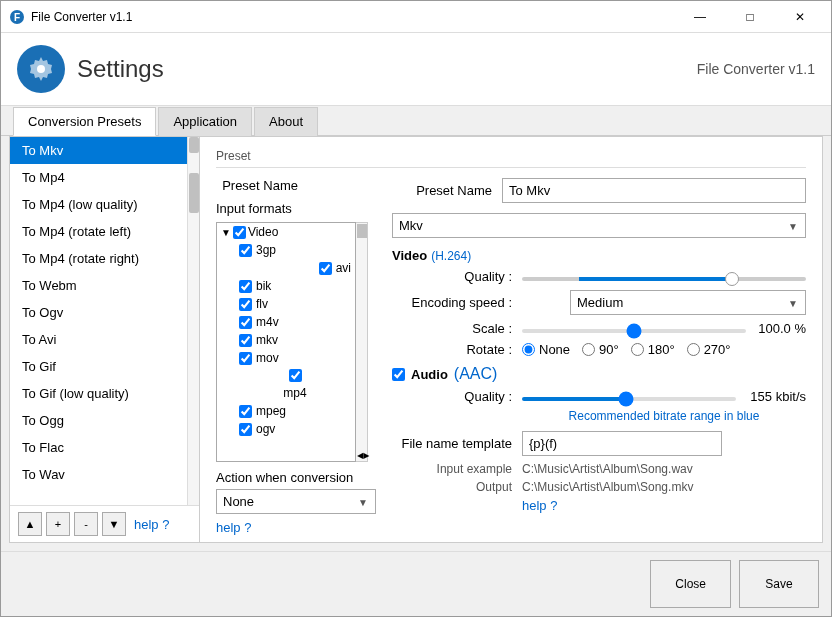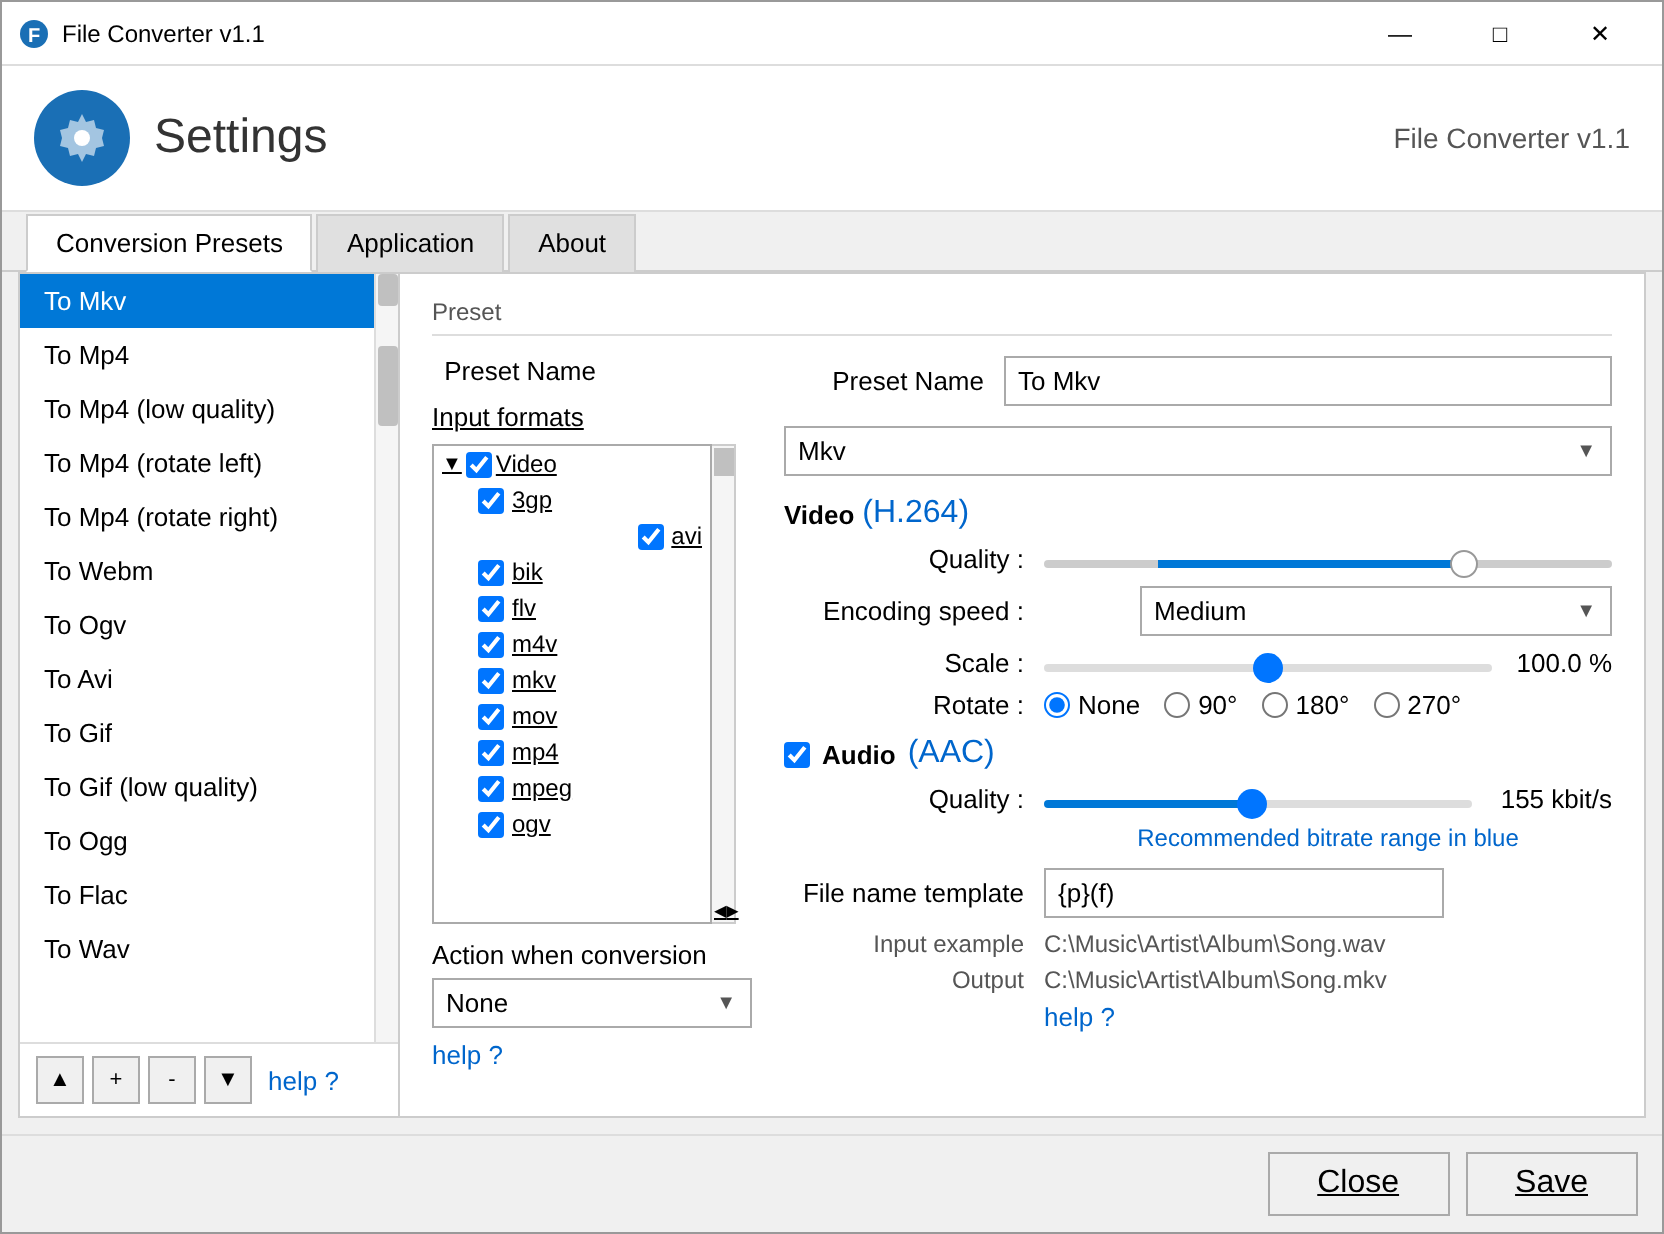--- a/index.html
+++ b/index.html
@@ -47,30 +47,30 @@
     .select-wrapper::after { content: '▼'; position: absolute; right: 8px; top: 50%; transform: translateY(-50%); font-size: 10px; pointer-events: none; color: #555; }
     .slider { flex: 1; height: 4px; -webkit-appearance: none; appearance: none; background: linear-gradient(to right, #ddd 0%, #ddd 30%, #0078d7 30%, #0078d7 75%, #ddd 75%); border-radius: 2px; cursor: pointer; }
     .slider::-webkit-slider-thumb { -webkit-appearance: none; width: 14px; height: 14px; background: #fff; border: 1px solid #999; border-radius: 50%; cursor: pointer; }
 
     .radio-group { display: flex; align-items: center; gap: 12px; }
     .radio-option { display: flex; align-items: center; gap: 4px; cursor: pointer; font-size: 13px; }
 
     .checkbox-label { display: flex; align-items: center; gap: 6px; font-weight: bold; cursor: pointer; }
     .checkbox-label input { cursor: pointer; }
 
-    .input-formats { display: flex; flex-direction: column; text-decoration: underline; }
+    .input-formats { display: flex; flex-direction: column; }
     .input-formats-label { font-size: 13px; margin-bottom: 6px; }
     .tree-container { border: 1px solid #aaa; width: 140px; height: 240px; overflow-y: auto; background: #fff; font-size: 12px; }
 
     .action-section { margin-top: 8px; }
     .action-label { font-size: 13px; margin-bottom: 4px; }
     .template-input { width: 200px; padding: 4px 6px; border: 1px solid #aaa; font-size: 13px; }
 
     .bottom-bar { display: flex; justify-content: flex-end; padding: 8px 12px; gap: 8px; border-top: 1px solid #ddd; background: #f0f0f0; flex-shrink: 0; }
-    .bottom-btn { padding: 6px 24px; border: 1px solid #aaa; background: #f0f0f0; cursor: pointer; font-size: 16px; min-width: 80px; text-decoration: underline; }
+    .bottom-btn { padding: 16px 24px; border: 1px solid #aaa; background: #f0f0f0; cursor: pointer; font-size: 12px; min-width: 80px; }
 
     .scrollbar-track { width: 12px; background: #f5f5f5; border-left: 1px solid #ddd; display: flex; flex-direction: column; }
     .scrollbar-thumb { width: 10px; height: 40px; background: #c0c0c0; margin: 0 1px; border-radius: 2px; margin-top: 20px; }
 
     .tree-scroll { display: flex; }
   </style>
 </head>
 <body>
 
 <div class="window">
@@ -183,21 +183,21 @@
                     <span>m4v</span>
                 </div>
                 <div style="padding:2px 4px 2px 22px; display:flex; align-items:center; gap:4px;">
                   <input type="checkbox" checked="" style="">
                     <span>mkv</span>
                 </div>
                 <div style="padding:2px 4px 2px 22px; display:flex; align-items:center; gap:4px;">
                   <input type="checkbox" checked="" style="">
                     <span>mov</span>
                 </div>
-                <div style="padding:2px 4px 2px 22px; display:flex; align-items:center; gap:4px;">
+                <div style="padding:2px 4px 2px 22px; display:flex; align-items:center; gap:4px;flex-direction:column;">
                   <input type="checkbox" checked="" style="">
                     <span>mp4</span>
                 </div>
                 <div style="padding:2px 4px 2px 22px; display:flex; align-items:center; gap:4px;">
                   <input type="checkbox" checked="" style="">
                     <span>mpeg</span>
                 </div>
                 <div style="padding:2px 4px 2px 22px; display:flex; align-items:center; gap:4px;">
                   <input type="checkbox" checked="" style="">
                     <span>ogv</span>
@@ -242,21 +242,21 @@
                 <option>Mp4</option>
                 <option>Avi</option>
                 <option>Webm</option>
               </select>
             </div>
           </div>
 
           <div style="margin-bottom:6px;">
             <div style="display:flex; align-items:center; gap:4px; margin-bottom:6px;">
               <span style="font-weight:bold; font-size:13px;">Video</span>
-              <span style="color:#0066cc; font-size:16px;">(H.264)</span>
+              <span style="color:#0066cc; font-size:12px;">(H.264)</span>
             </div>
 
             <div style="display:flex; align-items:center; margin-bottom:6px;">
               <span style="width:130px; text-align:right; padding-right:10px; font-size:13px;">Quality :</span>
               <div style="flex:1; position:relative;">
                 <input type="range" min="0" max="100" value="75" class="slider" style="width: 100%; height: 4px; background: linear-gradient(to right, rgb(204, 204, 204) 0%, rgb(204, 204, 204) 20%, rgb(0, 120, 215) 20%, rgb(0, 120, 215) 76%, rgb(204, 204, 204) 76%);">
               </div>
             </div>
 
             <div style="display:flex; align-items:center; margin-bottom:6px;gap:48px;">

